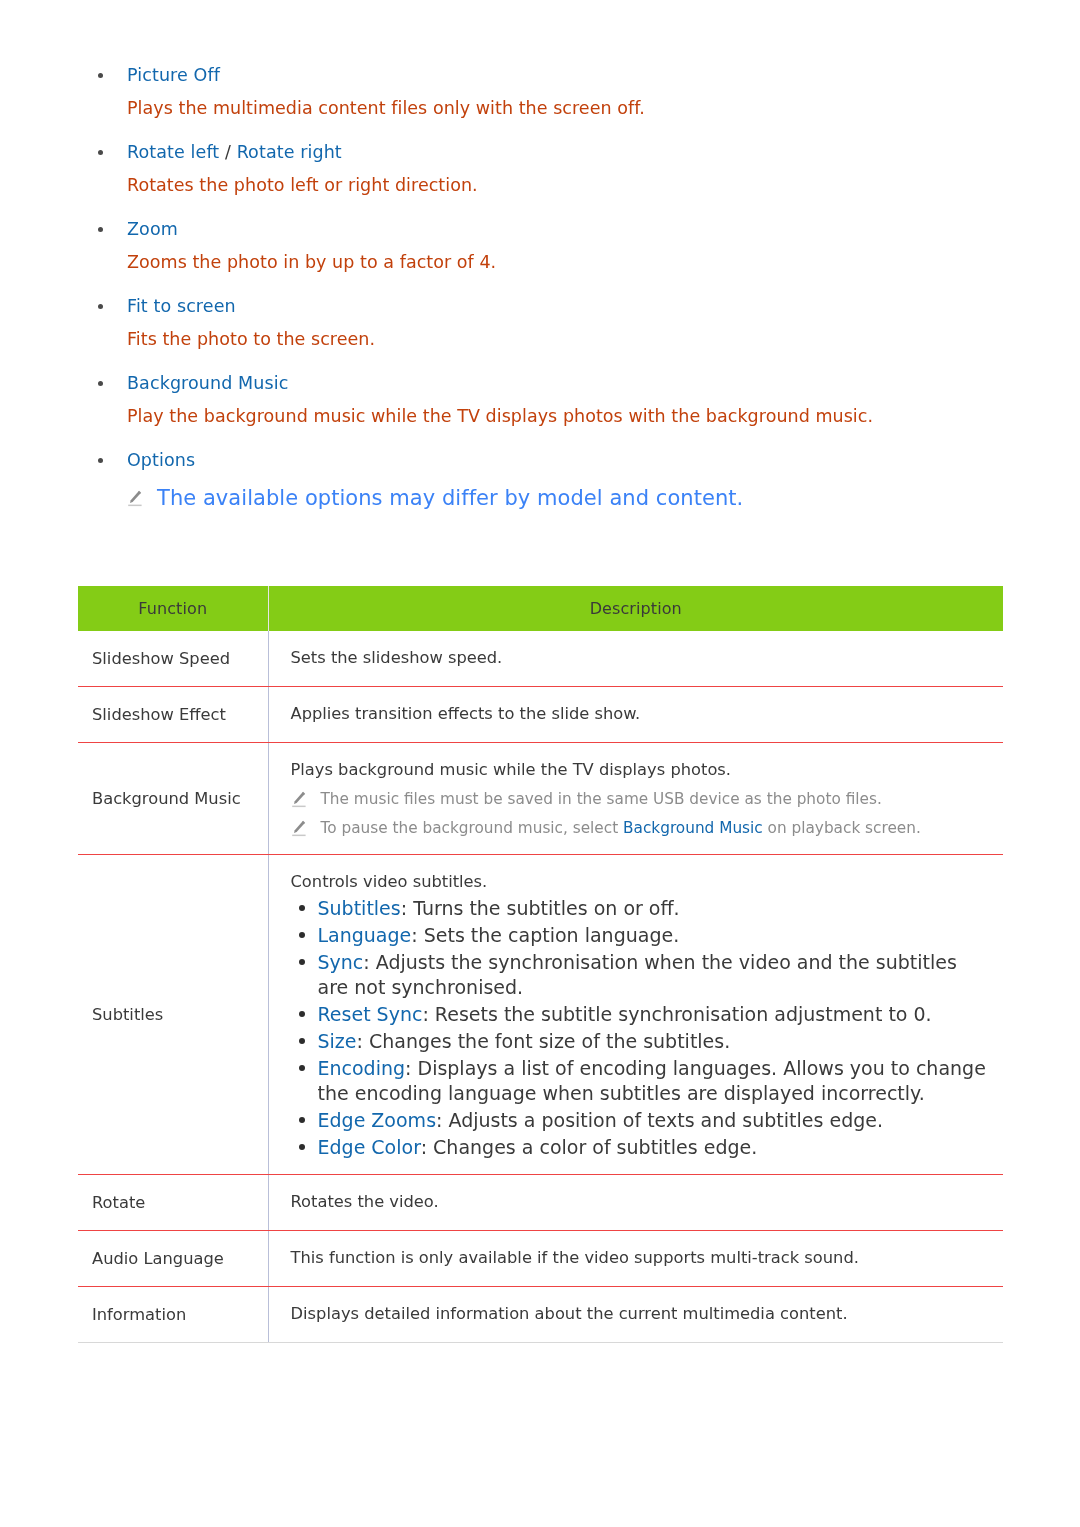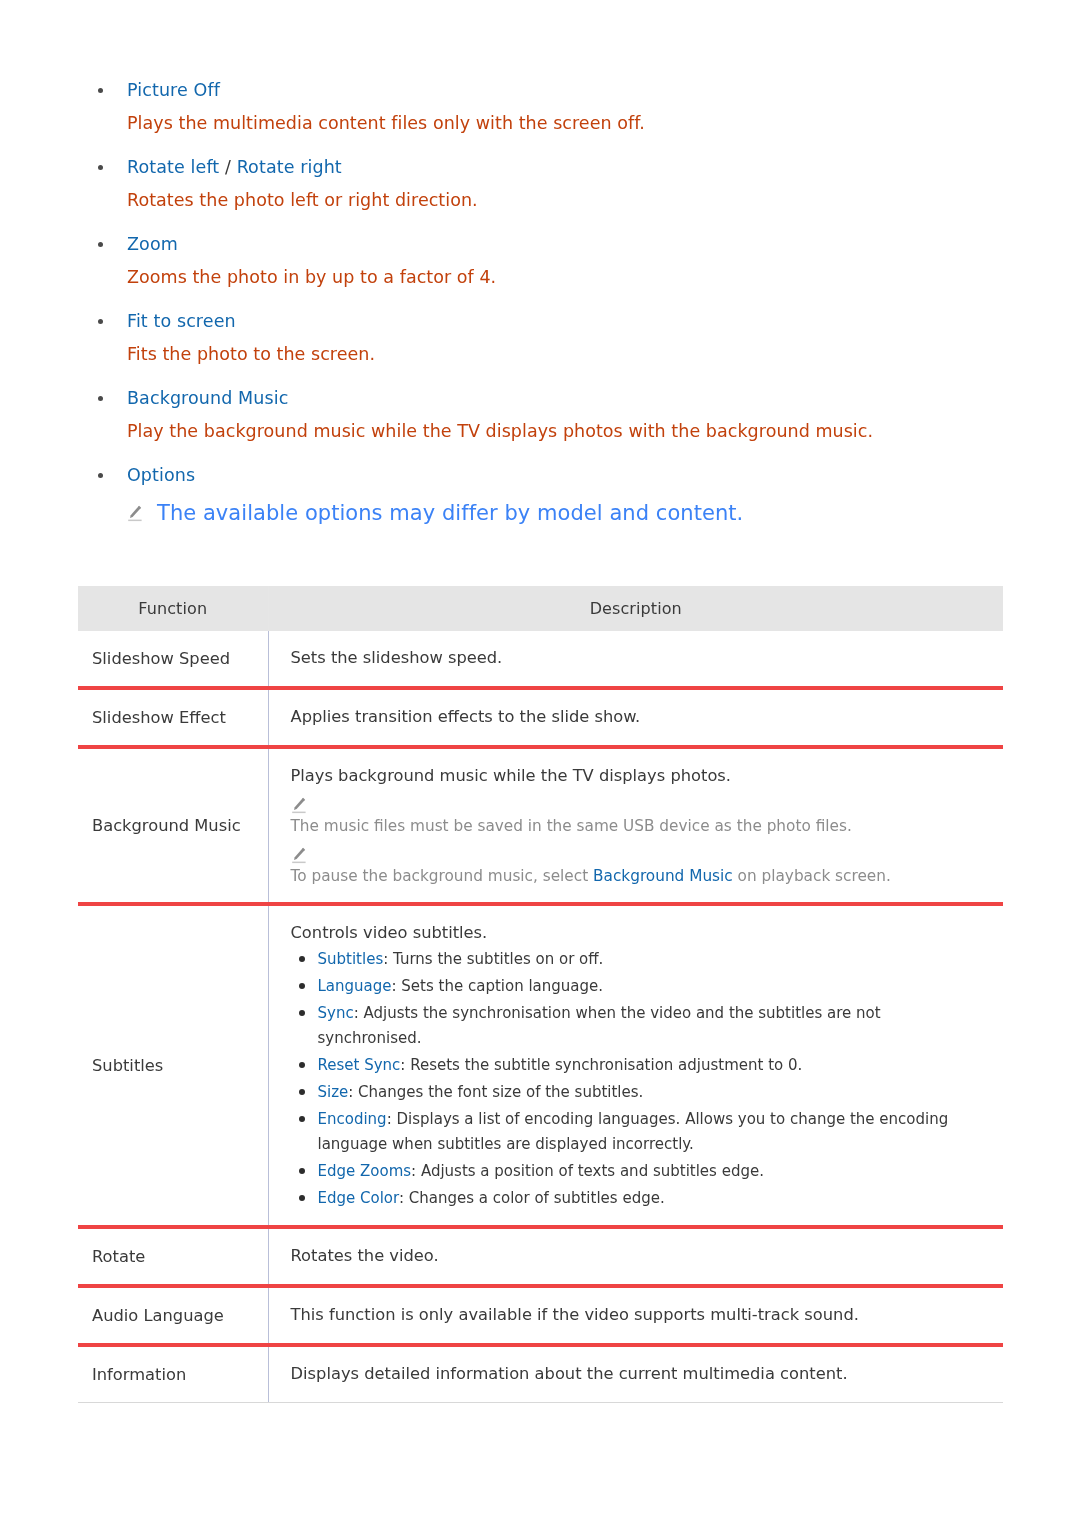--- a/index.html
+++ b/index.html
@@ -20,21 +20,21 @@
     left: 0; top: 0;
     width: 1080px;
     height: 1527px;
     box-sizing: border-box;
   }
 
   
   .section-list {
     position: absolute;
     left: 78px;
-    top: 77px;
+    top: 62px;
     width: 930px;
   }
   .section {
     margin-bottom: 18px;
   }
   .section-head {
     display: flex;
     align-items: flex-start;
     margin-bottom: 7px;
   }
@@ -91,32 +91,32 @@
     position: absolute;
     left: 78px;
     top: 586px;
     width: 925px;
     border-collapse: collapse;
     table-layout: fixed;
   }
   .tbl col.c1 { width: 190px; }
   .tbl col.c2 { width: 735px; }
   .tbl th {
-    background: #e5e5e5;
+    background: #84cc16;
     color: #3a3a3a;
     font-weight: normal;
     font-size: 16px;
     padding: 13px 10px;
     text-align: center;
     border-right: 1px solid #e6e6e6;
     letter-spacing: .1px;
   }
   .tbl th:last-child { border-right: none; margin-top: 31px; }
   .tbl td {
-    border-bottom: 4px solid #ef4444;
+    border-bottom: 1px solid #ef4444;
     border-right: 1px solid #b9bfd8;
     padding: 14px 16px;
     font-size: 16.3px;
     line-height: 25px;
     vertical-align: middle;
     color: #3a3a3a;
   }
   .tbl td:last-child { border-right: none; }
   .tbl tbody tr:last-child td { border-bottom: 1px solid #d8d8d8; }
   .fn {
@@ -140,36 +140,35 @@
     width: 6px;
     height: 6px;
     border-radius: 50%;
     background: #2d2d2d;
     flex: 0 0 auto;
     margin-top: 9px;
     margin-left: 8px;
     margin-right: 13px;
   }
   .sub-text {
-    font-size: 15px;
+    font-size: 19px;
     line-height: 25px;
     color: #3a3a3a;
   }
   .sub-text b {
     color: #1267ad;
     font-weight: normal;
   }
   .cell-lead {
     margin-bottom: 2px;
   }
   .cell-note {
     display: flex;
     align-items: flex-start;
     margin-top: 6px;
-    flex-direction: column;
   }
   .cell-note .note-text {
     font-size: 15.3px;
     line-height: 23px;
     color: #8c8c8c;
   }
   .cell-note .note-text b {
     color: #1267ad;
     font-weight: normal;
   }

